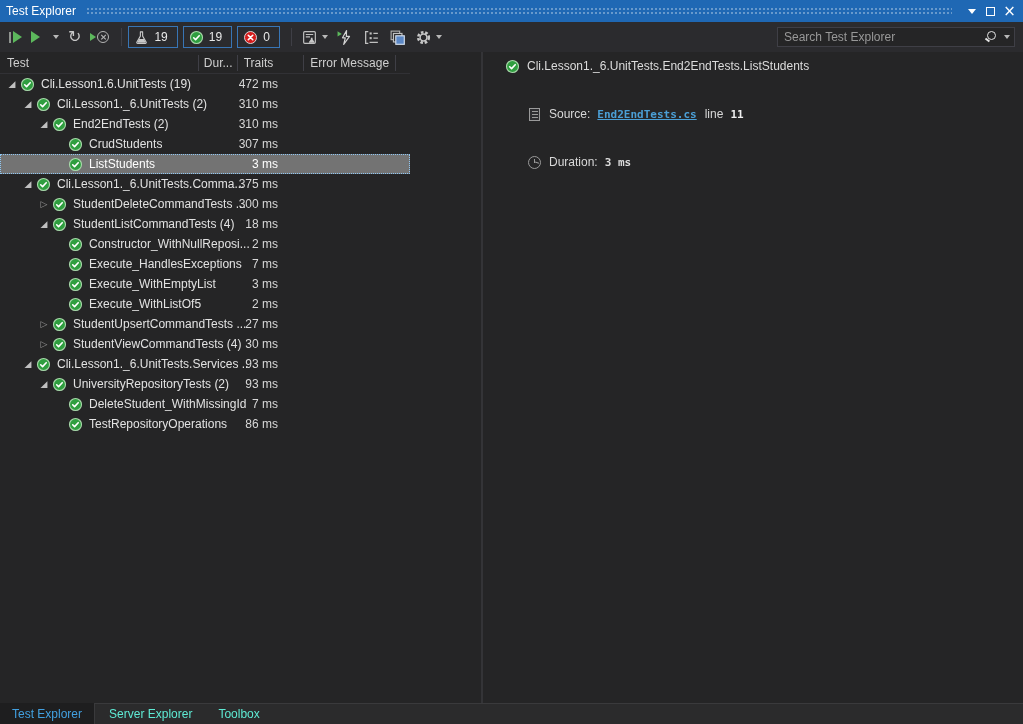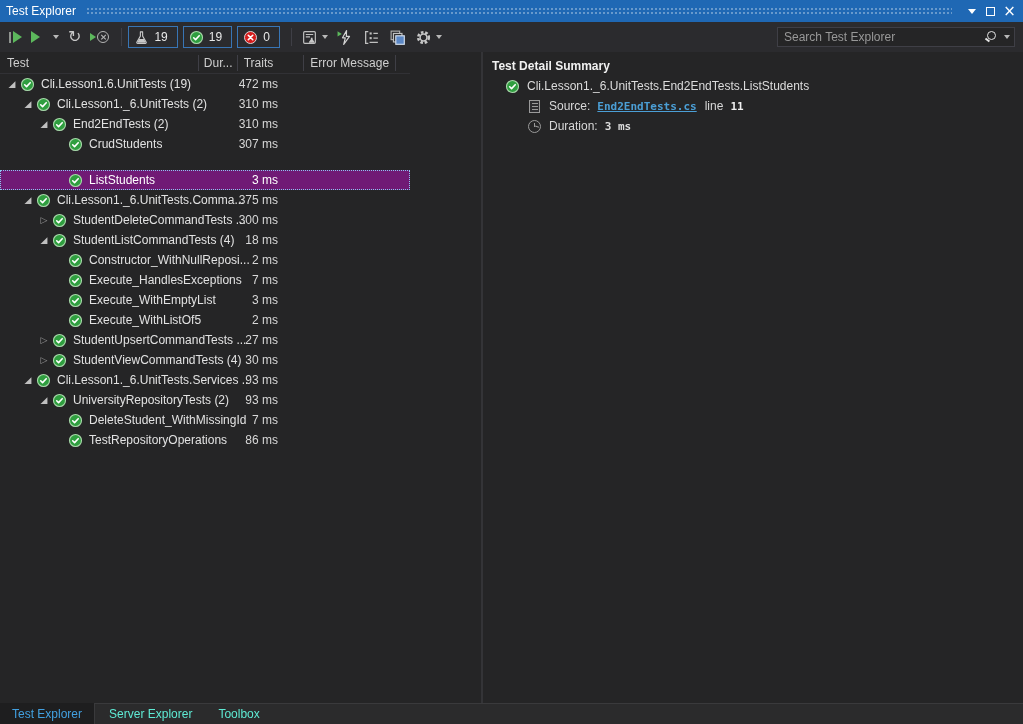--- a/index.html
+++ b/index.html
@@ -85,28 +85,28 @@
     width:16px; height:16px; display:flex; align-items:center; justify-content:center;
     margin-left:calc(4px + var(--indent,0) * 16px);
     font-family:"DejaVu Sans", sans-serif; font-size:9px; color:#c0c0c0; flex:none;
   }
   .trow.expanded .twisty::before { content:"◢"; }
   .trow.collapsed .twisty::before { content:"▷"; color:#9a9a9a; }
   .trow.leaf .twisty::before { content:""; }
   .trow .picon { width:15px; height:15px; margin-right:6px; flex:none; display:flex; }
   .trow .tlabel { white-space:nowrap; overflow:hidden; }
   .trow .tdur { position:absolute; left:200px; width:78px; text-align:right; color:#d8d8d8; }
-  .trow.selected { background:#701a75; outline:1px dotted #8ec6f2; outline-offset:-1px;margin-top:16px; }
+  .trow.selected { background:#737373; outline:1px dotted #8ec6f2; outline-offset:-1px; }
   .trow.selected .tlabel, .trow.selected .tdur { color:#ffffff; }
 
   
   .detail-title { font-weight:bold; color:#f1f1f1; height:20px; line-height:20px; }
   .drow { display:flex; align-items:center; height:20px; white-space:nowrap; }
   .drow.lvl1 { margin-left:13px; }
-  .drow.lvl2 { margin-left:35px; }
+  .drow.lvl2 { margin-left:35px;margin-top:28px; }
   .drow .picon { width:15px; height:15px; margin-right:7px; display:flex; }
   .dlabel { color:#d8d8d8; margin-right:7px; }
   .mono { font-family:"DejaVu Sans Mono", monospace; font-size:11px; font-weight:bold; }
   a.srclink { color:#4b9fd6; text-decoration:underline; margin-right:8px; }
   .linenum { color:#f0f0f0;text-align:right; }
   .file-icon { position:relative; width:11px; height:13px; border:1px solid #9a9a9a; margin:0 9px 0 2px; background:#2d2d30; }
   .file-icon::before {
     content:""; position:absolute; left:1.5px; top:2px; width:6px; height:1.2px;
     background:#9a9a9a; box-shadow:0 3px 0 #9a9a9a, 0 6px 0 #9a9a9a;
   }
@@ -439,21 +439,20 @@
         </span>
         <span class="tlabel">TestRepositoryOperations</span>
         <span class="tdur">86 ms</span>
       </div>
   </div>
 </div>
 
 <div class="splitter"></div>
 
 <div class="rightpane">
-  <div class="detail-title">Test Detail Summary</div>
 
   <div class="drow lvl1">
     <span class="picon">
       <svg width="15" height="15" viewBox="0 0 16 16">
         <circle cx="8" cy="8" r="6.4" fill="#2f9e3f" stroke="#a8d8aa" stroke-width="1.2"></circle>
         <path d="M5 8.3l2 2 3.9-4.2" fill="none" stroke="#fff" stroke-width="1.7" stroke-linecap="round" stroke-linejoin="round"></path>
       </svg>
     </span>
     <span>Cli.Lesson1._6.UnitTests.End2EndTests.ListStudents</span>
   </div>

